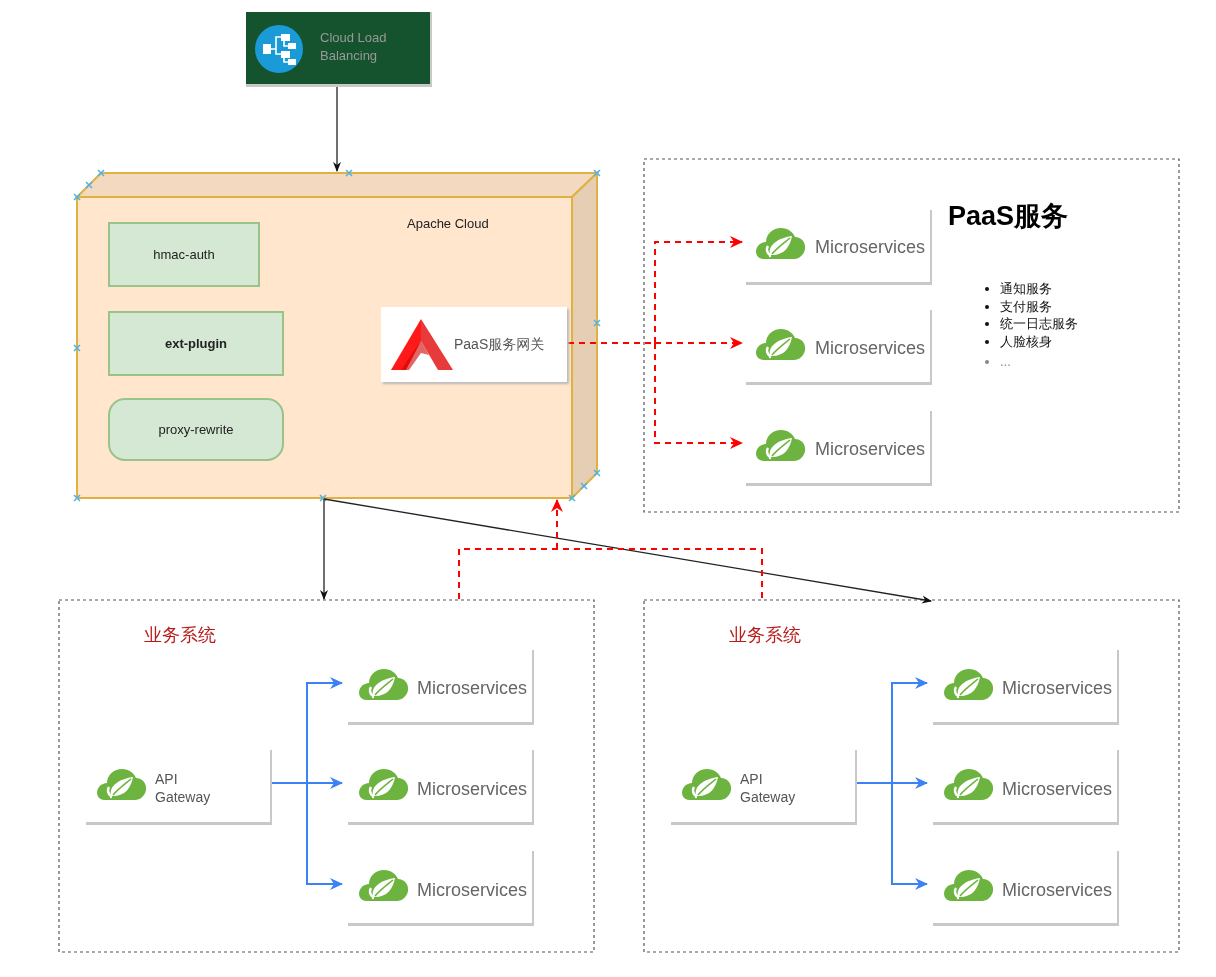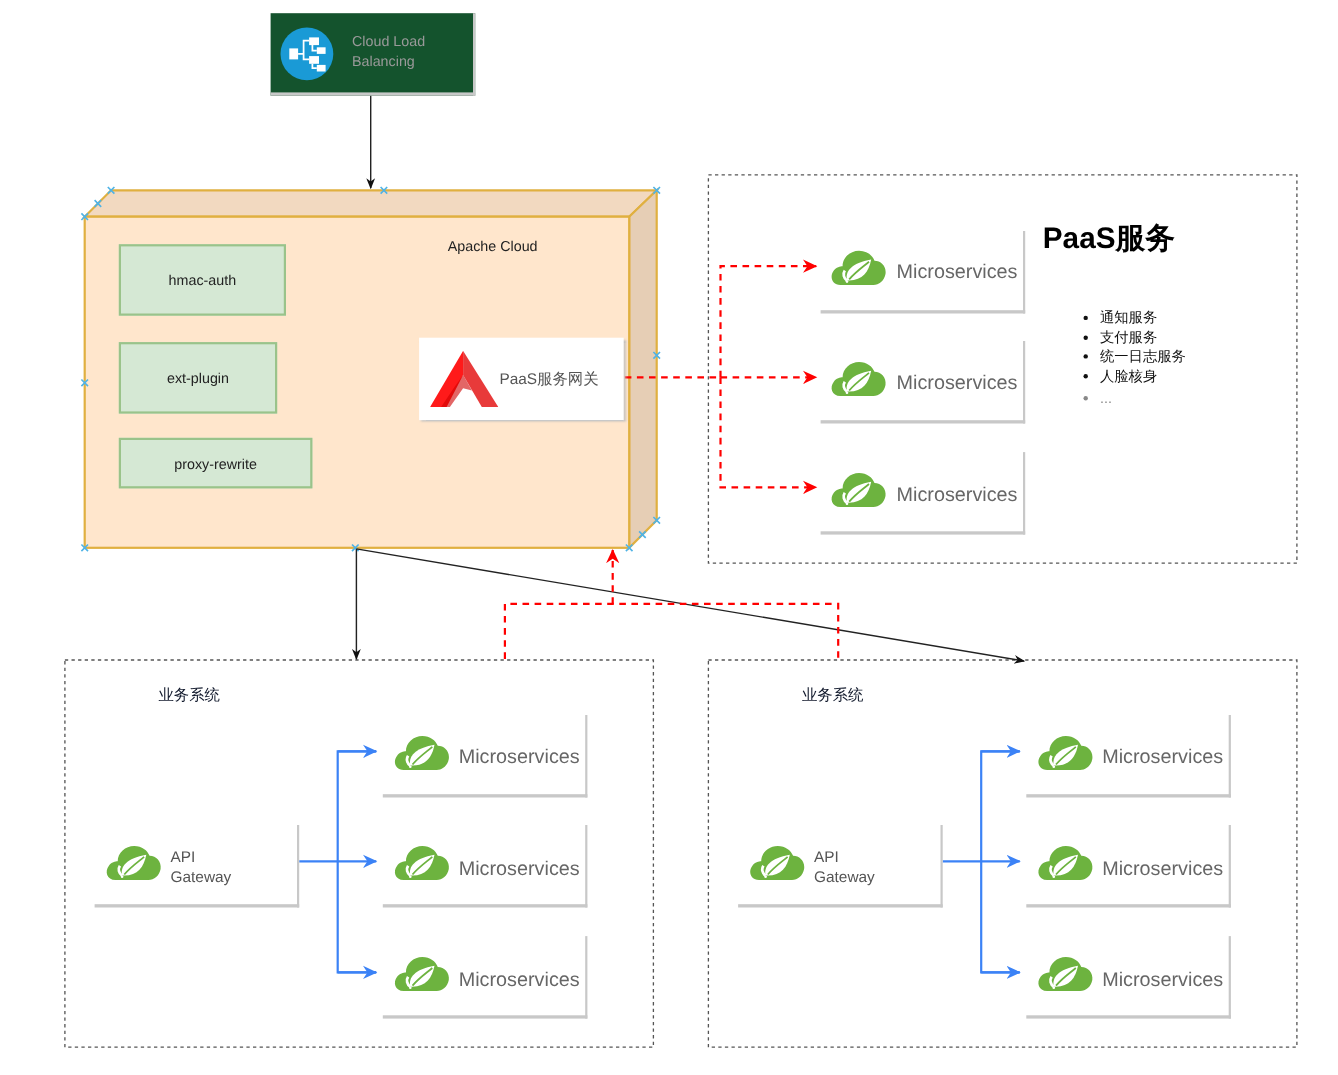--- a/index.html
+++ b/index.html
@@ -7,21 +7,21 @@
          font-family: "Liberation Sans", "DejaVu Sans", sans-serif; }
   .abs { position: absolute; }
   svg.layer { position: absolute; left: 0; top: 0; }
   .plugin-box { position: absolute; background: #d5e8d4; border: 2px solid #9ac38a;
                 box-sizing: border-box; display: flex; align-items: center; justify-content: center;
                 font-size: 13px; color: #222; }
   .svc-card { position: absolute; background: #fff; }
   .svc-card .edge-r { position: absolute; right: 0; top: 0; width: 2px; height: 100%; background: #c8c8c8; }
   .svc-card .edge-b { position: absolute; left: 0; bottom: 0; height: 3px; width: 100%; background: #c8c8c8; }
   .svc-label { position: absolute; font-size: 18px; color: #666; white-space: nowrap; }
-  .container-title { position: absolute; font-size: 14px; color: #0f172a; }
+  .container-title { position: absolute; font-size: 18px; color: #b91c1c; }
   .paas-title { position: absolute; font-size: 27px; font-weight: bold; color: #000; }
   .paas-list { position: absolute; margin: 0; padding-left: 18px; font-size: 13px; line-height: 17.5px; color: #111; }
   .paas-list li.muted { color: #888; }
   .gw-card { position: absolute; background: #fff; box-shadow: 2px 2px 2px #bbb; }
   .gw-label { position: absolute; font-size: 14px; color: #555; white-space: nowrap; }
   .lb-card { position: absolute; background: #14532d; }
   .lb-card .edge-r { position: absolute; right: 0; top: 0; width: 2px; height: 100%; background: #c8c8c8; }
   .lb-card .edge-b { position: absolute; left: 0; bottom: 0; height: 3px; width: 100%; background: #c8c8c8; }
   .lb-label { position: absolute; font-size: 13px; color: #999; line-height: 18px; }
   .apisix-title { position: absolute; font-size: 13px; color: #222; }
@@ -118,24 +118,24 @@
     <div>Cloud Load</div>
     <div>Balancing</div>
   </div>
 </div>
 
 <div class="apisix-title" style="left:407px; top:216px;">Apache Cloud</div>
 
 <div class="plugin-box" style="left:108px; top:222px; width:152px; height:65px;">
   <span>hmac-auth</span>
 </div>
-<div class="plugin-box" style="left:108px; top:311px; width:144px; height:65px;">
+<div class="plugin-box" style="left:108px; top:311px; width:176px; height:65px;font-weight:bold;">
   <span>ext-plugin</span>
 </div>
-<div class="plugin-box" style="left:108px; top:398px; width:176px; height:46px;">
+<div class="plugin-box" style="left:108px; top:398px; width:176px; height:63px;border-radius:17px;">
   <span>proxy-rewrite</span>
 </div>
 
 <div class="gw-card" style="left:381px; top:307px; width:186px; height:75px;">
   <svg class="abs" style="left:10px; top:12px;" width="62" height="52" viewBox="0 0 62 52">
     <polygon points="30,0 62,51 47,51 30,22" fill="#e83a3a"></polygon>
     <polygon points="30,0 0,51 15,51 30,22" fill="#ff1a1a"></polygon>
     <polygon points="22,33 30,22 38,36 30,34 18,51 10,51" fill="#d10000" opacity="0.6"></polygon>
   </svg>
   <div class="gw-label" style="left:73px; top:29px;text-align:center;">PaaS服务网关</div>

